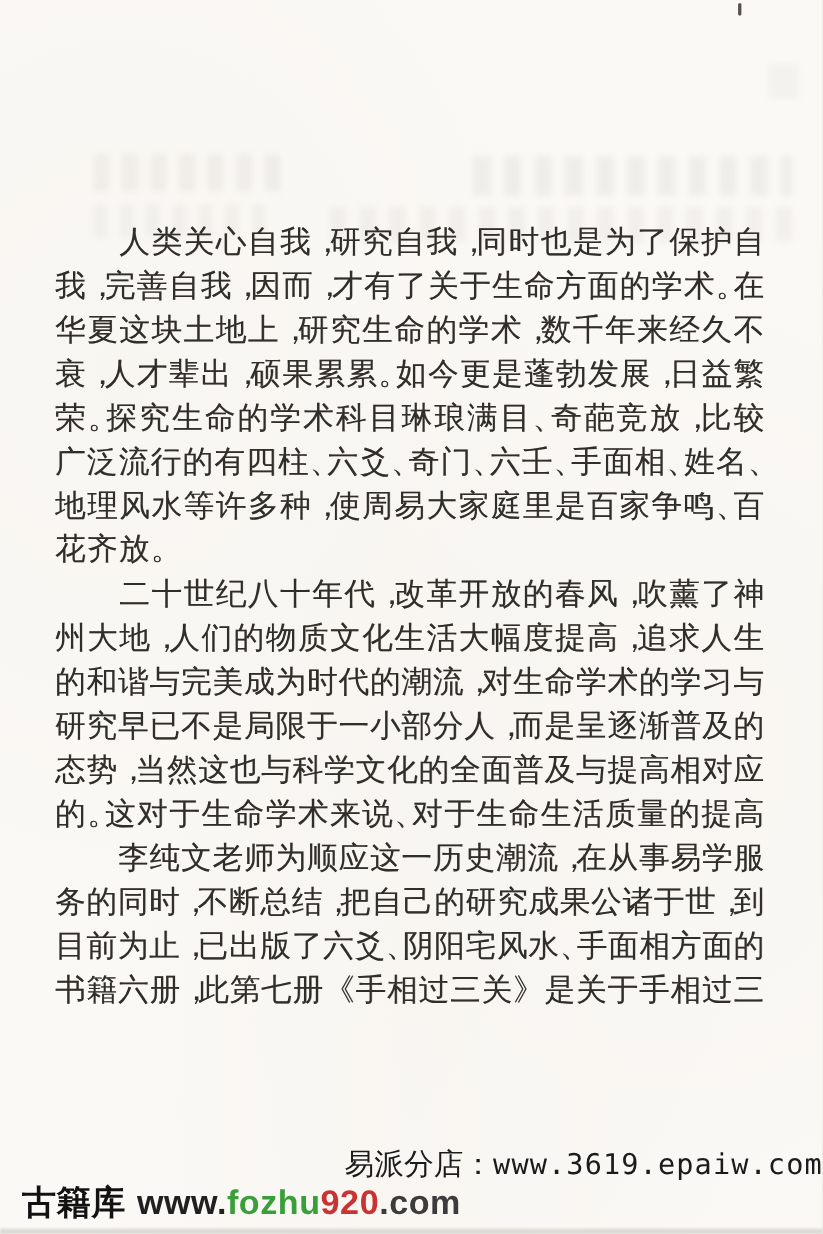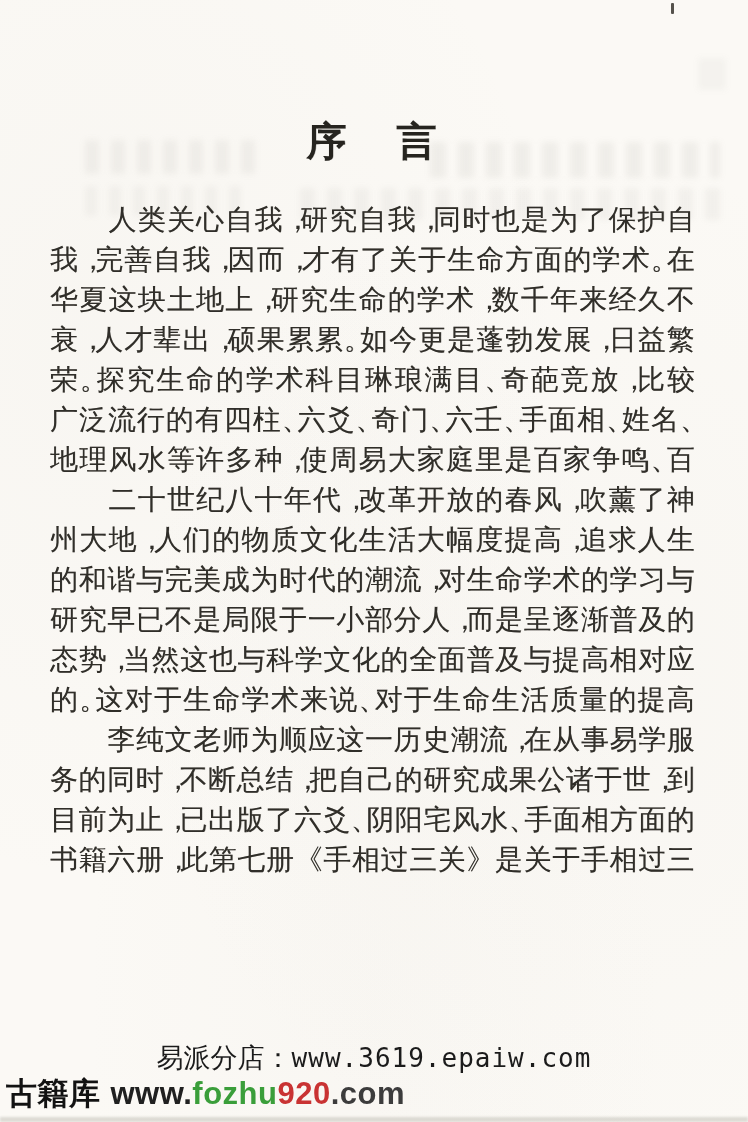--- a/index.html
+++ b/index.html
@@ -35,27 +35,27 @@
     display:flex; justify-content:space-between; align-items:center;
     height:40px; font-size:28px; white-space:nowrap;
   }
   .line span { display:inline-block; }
   .line span.p { width:15px; }           
   .line.line-last { display:block; line-height:40px; letter-spacing:1px; }
 
   
   .wm-center {
     position:absolute; top:1042px; left:0; width:748px;
-    text-align:center; color:#1b1b1b; white-space:nowrap;
+    text-align:right; color:#1b1b1b; white-space:nowrap;
   }
   .wm-center .cn  { font:400 27px/1.2 "Liberation Serif","DejaVu Serif",serif; }
   .wm-center .url { font:400 26px/1.2 "DejaVu Sans Mono","Liberation Mono",monospace; letter-spacing:1px; }
 
   .wm-left {
-    position:absolute; left:6px; top:1076px;
+    position:absolute; left:20px; top:1076px;
     font:700 31px/1.15 "Liberation Sans","DejaVu Sans",sans-serif;
     color:#141414; letter-spacing:.5px; white-space:nowrap;
   }
   .lib-name { margin-right:10px; color:#121212; }
   .lib-www  { color:#202020; }
   .lib-host { color:#3a9e3a; }
   .lib-num  { color:#c93333; }
   .lib-tld  { color:#3c3c3c; }
 
   
@@ -73,21 +73,20 @@
 
 <div class="page">
 
   <div class="corner-tick"></div>
   <div class="ghost g1"></div>
   <div class="ghost g2"></div>
   <div class="ghost g3"></div>
   <div class="ghost g4"></div>
   <div class="ghost g5"></div>
 
-  <h1 class="title">序　言</h1>
 
   <div class="body-text">
       <div class="line">
         <span>　</span>
         <span>　</span>
         <span>人</span>
         <span>类</span>
         <span>关</span>
         <span>心</span>
         <span>自</span>
@@ -255,20 +254,21 @@
         <span>庭</span>
         <span>里</span>
         <span>是</span>
         <span>百</span>
         <span>家</span>
         <span>争</span>
         <span>鸣</span>
         <span class="p">、</span>
         <span>百</span>
       </div>
+      <div class="line line-last">花齐放。</div>
       <div class="line">
         <span>　</span>
         <span>　</span>
         <span>二</span>
         <span>十</span>
         <span>世</span>
         <span>纪</span>
         <span>八</span>
         <span>十</span>
         <span>年</span>

